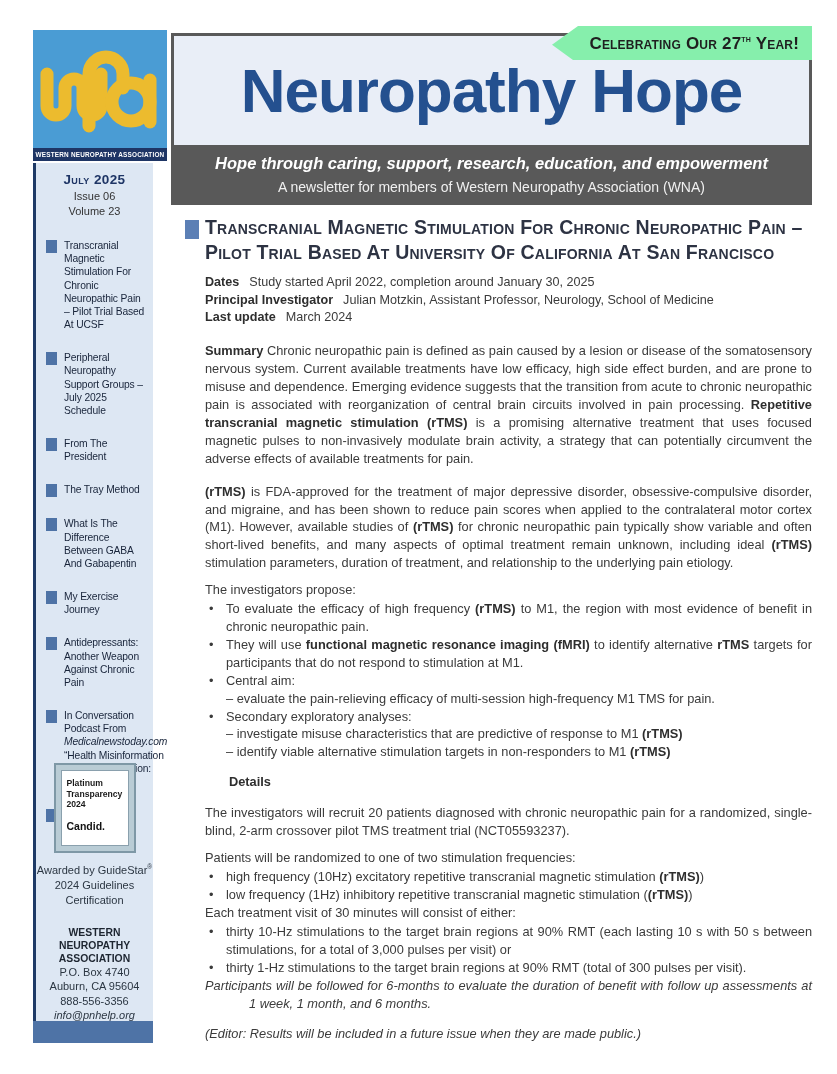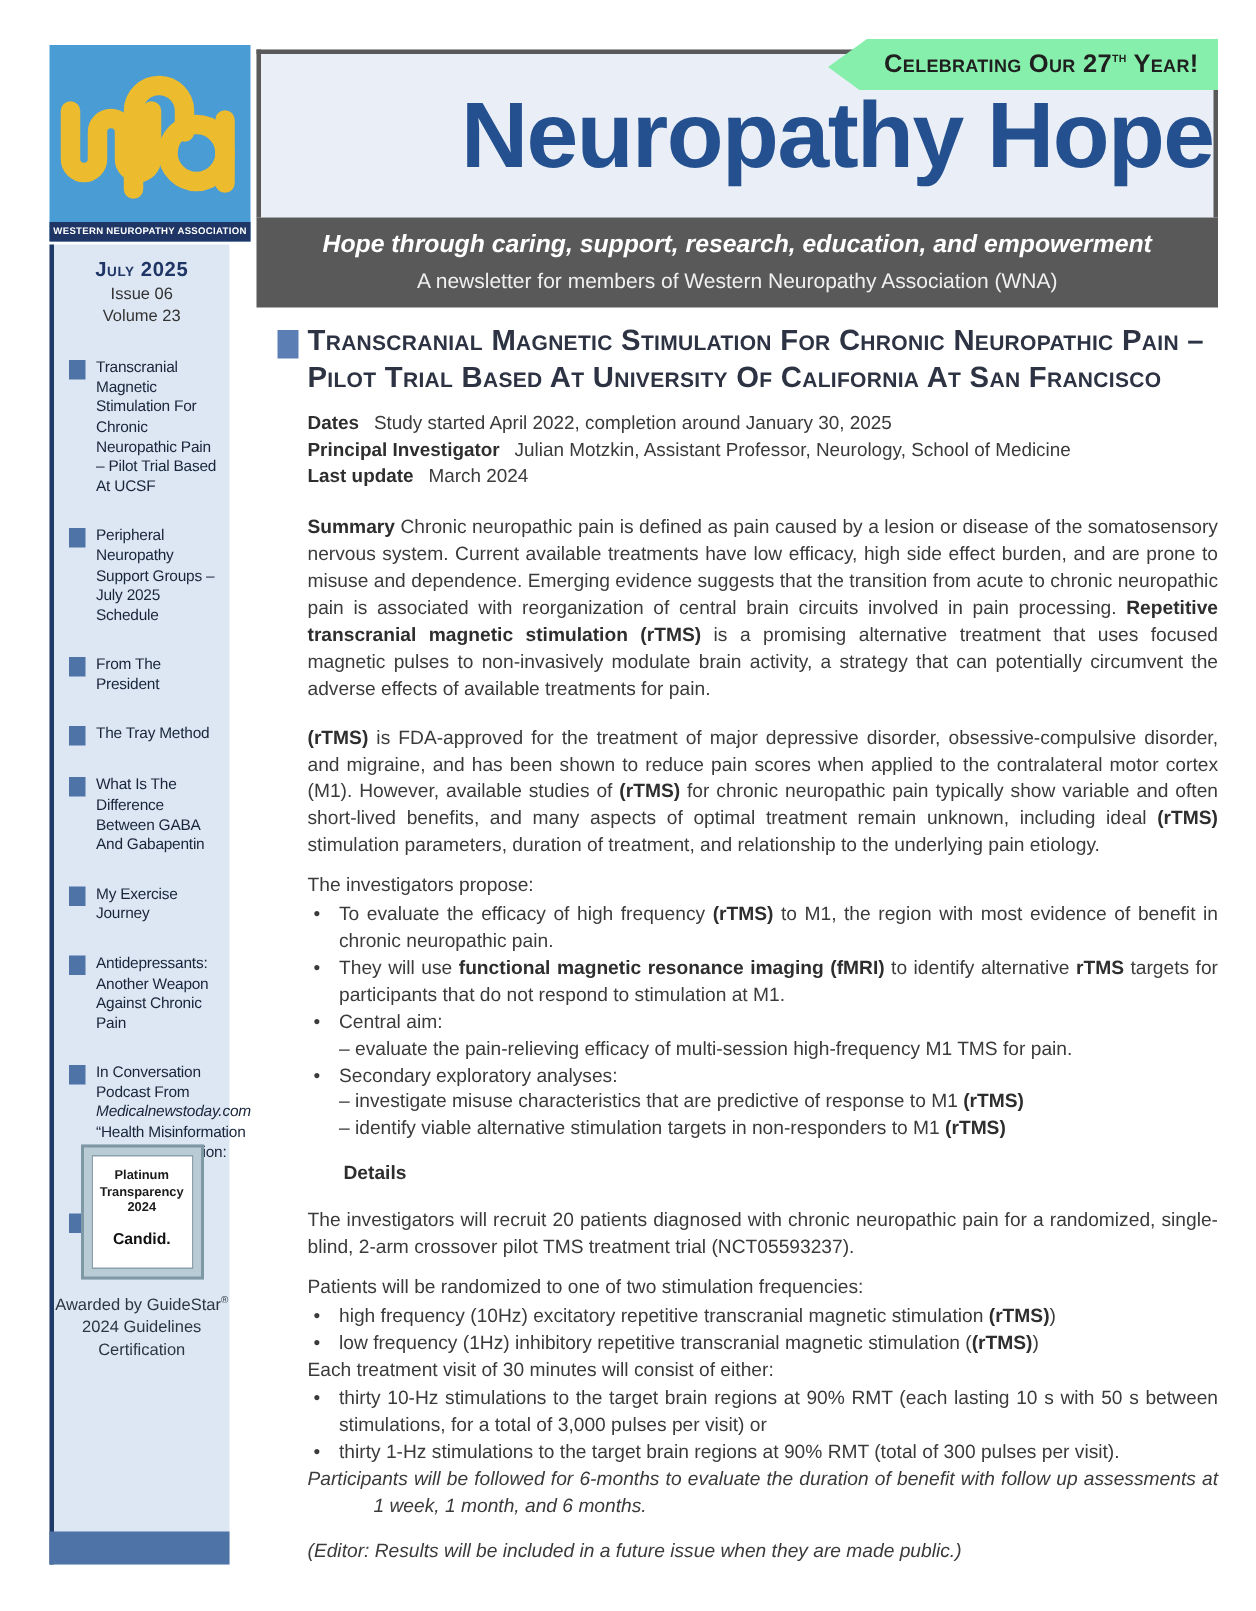--- a/index.html
+++ b/index.html
@@ -14,21 +14,21 @@
 
   
   .logo-box { position:absolute; left:33px; top:30px; width:134px; height:131px; background:#4a9cd4; }
   .logo-art { position:absolute; left:0; top:0; width:134px; height:118px; }
   .logo-strip { position:absolute; left:0; bottom:0; width:100%; height:13px; background:#1e3565;
     color:#fff; font-size:6.4px; line-height:13px; text-align:center; letter-spacing:0.2px; font-weight:bold; }
 
   
   .header { position:absolute; left:171px; top:33px; width:641px; }
   .header-top { background:#e9eef7; border:3px solid #595959; border-bottom:none; height:112px;
-    display:flex; align-items:center; justify-content:flex-end; }
+    display:flex; align-items:center; justify-content:center; }
   .nl-title { font-size:62px; font-weight:bold; color:#24508f; letter-spacing:-1px; }
   .header-tag { background:#595959; height:60px; text-align:center; padding-top:9px; }
   .tagline { color:#ffffff; font-size:16.5px; font-weight:bold; font-style:italic; }
   .subtitle { color:#f0f0f0; font-size:14px; margin-top:6px; }
 
   
   .ribbon { position:absolute; left:552px; top:26px; width:260px; height:34px; background:#86efac;
     clip-path:polygon(0 55%, 26px 0, 100% 0, 100% 100%, 21px 100%);
     display:flex; align-items:center; justify-content:flex-end; padding-right:13px; z-index:5;
     font-variant:small-caps; font-weight:bold; font-size:17px; color:#1f1f1f; letter-spacing:0.2px; }
@@ -38,21 +38,21 @@
     border-left:3px solid #1e3a66; }
   .sb-head { text-align:center; padding-top:9px; color:#1e3565; }
   .sb-month { font-variant:small-caps; font-weight:bold; font-size:13.5px; letter-spacing:0.4px; }
   .sb-issue, .sb-volume { font-size:11px; color:#333; margin-top:3px; }
   .toc { margin-top:22px; padding:0 6px 0 10px; }
   .toc .li { display:flex; margin-bottom:20px; }
   .toc .dot.sq { width:11px; height:13px; background:#4e73a6; flex:none; margin-right:7px; margin-top:1px; }
   .toc .li-body { flex:1; font-size:10.3px; line-height:1.28; color:#18243a; letter-spacing:-0.15px; }
   .badge-wrap { position:absolute; top:600px; left:50%; transform:translateX(-50%);
     background:#b9ccd5; border:2px solid #7e98a6; padding:5px; }
-  .badge-inner { background:#fff; border:1px solid #8aa0ad; width:68px; height:76px; padding:7px 5px;text-align:center; }
+  .badge-inner { background:#fff; border:1px solid #8aa0ad; width:68px; height:76px; padding:7px 5px; }
   .badge-inner .line { font-size:8.6px; font-weight:bold; color:#1a1a1a; line-height:1.25; }
   .badge-brand { font-size:10.5px; font-weight:bold; color:#111; margin-top:10px; }
   .award { position:absolute; top:700px; width:100%; text-align:center; font-size:11px; color:#2b3642; line-height:1.35; }
   .org { position:absolute; top:763px; width:100%; text-align:center; font-size:11px; color:#2b3642; line-height:1.3; }
   .org .org-name { font-weight:bold; font-size:10.4px; line-height:1.25; color:#1d2530; }
   .org .it { font-style:italic; }
   .sb-footer { position:absolute; bottom:0; left:-3px; width:calc(100% + 3px); height:22px; background:#4e73a6; }
 
   
   .main { position:absolute; left:205px; top:215px; width:607px; }
@@ -174,20 +174,29 @@
       <div class="badge-brand">Candid.</div>
     </div>
   </div>
 
   <div class="award">
     <div><span>Awarded by GuideStar</span><sup>®</sup></div>
     <div>2024 Guidelines</div>
     <div>Certification</div>
   </div>
 
+  <div class="org">
+    <div class="org-name">WESTERN</div>
+    <div class="org-name">NEUROPATHY ASSOCIATION</div>
+    <div>P.O. Box 4740</div>
+    <div>Auburn, CA 95604</div>
+    <div>888-556-3356</div>
+    <div class="it">info@pnhelp.org</div>
+    <div class="it">www.pnhelp.org</div>
+  </div>
 
   <div class="sb-footer"></div>
 </div>
 
 <div class="main">
   <div class="article-head">
     <span class="title-bullet"></span>
     <h1 class="article-title">Transcranial Magnetic Stimulation For Chronic Neuropathic Pain – Pilot Trial Based At University Of California At San Francisco</h1>
   </div>
 

